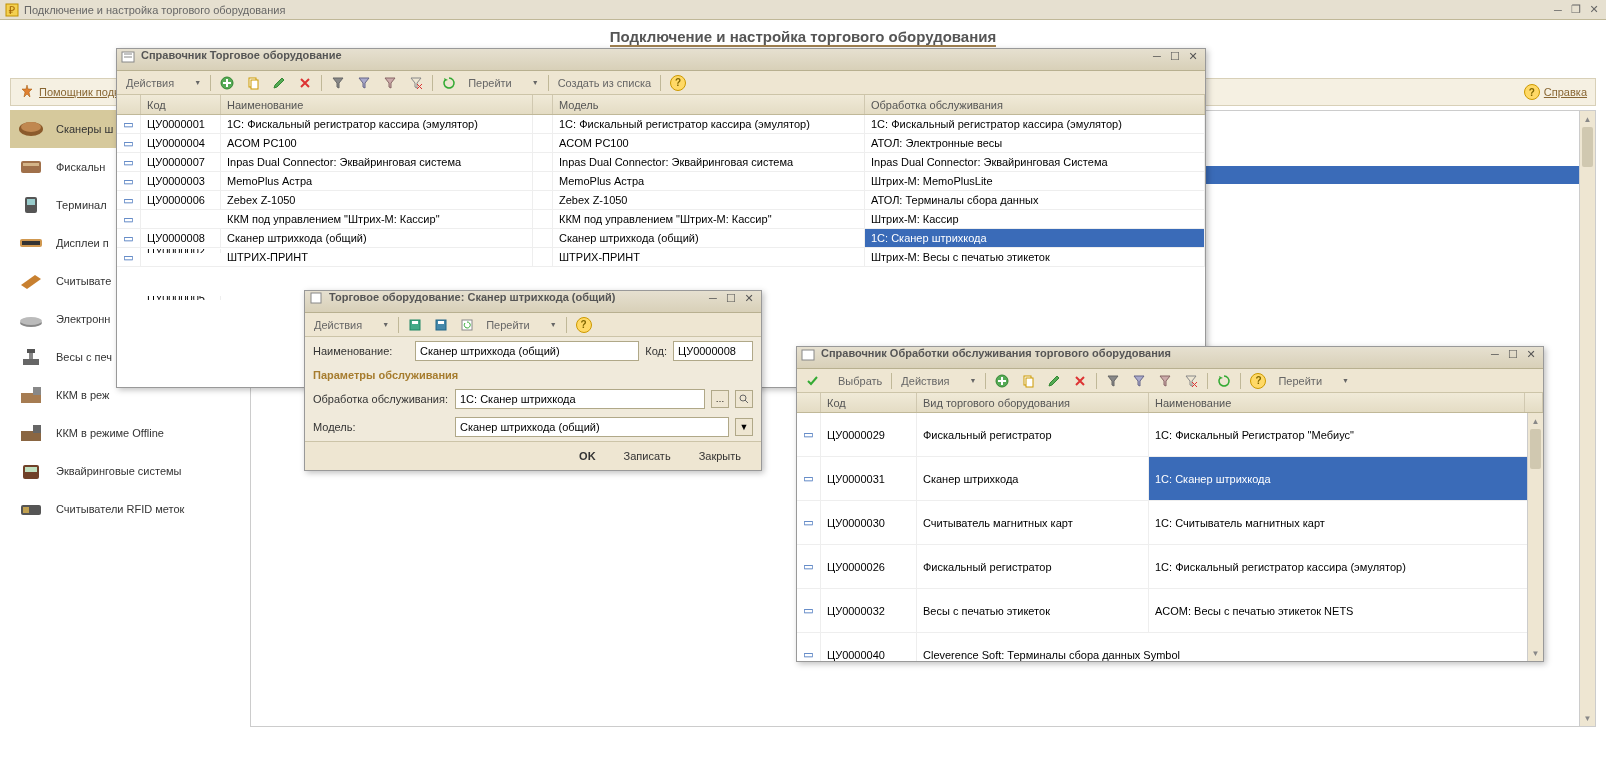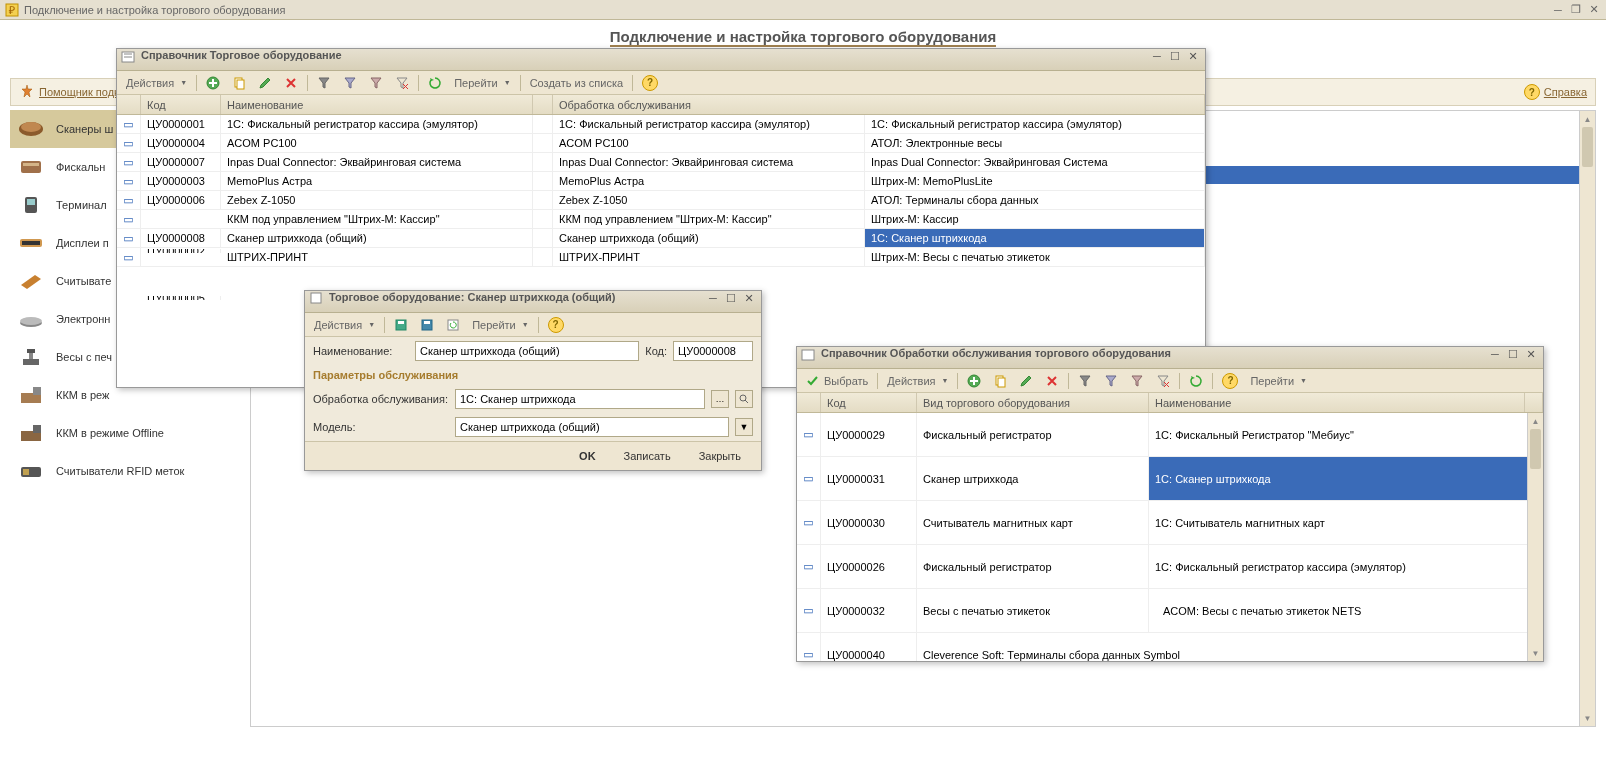--- a/index.html
+++ b/index.html
@@ -28,21 +28,21 @@
 .content-area { position: absolute; left: 250px; top: 110px; right: 10px; bottom: 30px; border: 1px solid #ccc; background: #fff; }
 
 .window { position: absolute; background: #f0eadb; border: 1px solid #999; box-shadow: 2px 2px 6px rgba(0,0,0,0.25); }
 .win-titlebar { height: 22px; background: linear-gradient(#e6e0d0, #d8d0b8); border-bottom: 1px solid #b8b090; display: flex; align-items: flex-start; padding: 0 4px; }
 .win-titlebar .icon { width: 16px; height: 16px; margin-right: 4px; }
 .win-titlebar .title { color: #555; font-weight: bold; flex: 1; }
 .win-titlebar .ctrls { display: flex; gap: 2px; }
 .win-titlebar .ctrls span { width: 16px; height: 14px; display: flex; align-items: center; justify-content: center; color: #555; cursor: pointer; }
 
 .win-toolbar { height: 24px; background: #eee6d2; border-bottom: 1px solid #ccc4a8; display: flex; align-items: center; padding: 0 4px; gap: 2px; }
-.tb-btn { height: 20px; padding: 0 4px; display: flex; align-items: center; gap: 4px; cursor: pointer; border: 1px solid transparent; border-radius: 2px; justify-content: space-between; }
+.tb-btn { height: 20px; padding: 0 4px; display: flex; align-items: center; gap: 18px; cursor: pointer; border: 1px solid transparent; border-radius: 2px; justify-content: space-between; }
 .tb-text { color: #666; }
 .tb-sep { width: 1px; height: 16px; background: #c0b898; margin: 0 2px; }
 .dropdown-arrow { font-size: 7px; color: #666; margin-left: 2px; }
 
 .grid { background: #fff; }
 .grid-header { display: flex; background: linear-gradient(#f0ead8, #e4dcc4); border-bottom: 1px solid #c0b898; height: 20px; }
 .grid-header .gh { padding: 3px 6px; border-right: 1px solid #d0c8b0; color: #555; display: flex; align-items: center; }
 .grid-row { display: flex; height: 19px; border-bottom: 1px solid #eee; }
 .grid-row .gc { padding: 2px 6px; border-right: 1px solid #eee; white-space: nowrap; overflow: hidden; display: flex; align-items: center; }
 .grid-row .gc-icon { width: 24px; justify-content: center; color: #3a6bb8; }
@@ -176,20 +176,29 @@
         <svg width="28" height="20">
           <rect x="4" y="8" width="20" height="10" fill="#8a6642"></rect>
           <rect x="16" y="2" width="8" height="8" fill="#666"></rect>
         </svg>
       </span>
     <span class="sidebar-label">ККМ в режиме Offline</span>
   </div>
   <div class="sidebar-item">
     <span class="sidebar-icon">
         <svg width="28" height="20">
+          <rect x="6" y="4" width="16" height="14" rx="2" fill="#704028"></rect>
+          <rect x="8" y="6" width="12" height="5" fill="#c0e0c0"></rect>
+        </svg>
+      </span>
+    <span class="sidebar-label">Эквайринговые системы</span>
+  </div>
+  <div class="sidebar-item">
+    <span class="sidebar-icon">
+        <svg width="28" height="20">
           <rect x="4" y="6" width="20" height="10" rx="2" fill="#555"></rect>
           <rect x="6" y="8" width="6" height="6" fill="#c0a050"></rect>
         </svg>
       </span>
     <span class="sidebar-label">Считыватели RFID меток</span>
   </div>
 </div>
 
 <div class="content-area">
   <div class="content-highlight"></div>
@@ -285,20 +294,21 @@
     <span class="tb-btn">
         <span class="help-icon">?</span>
       </span>
   </div>
   <div class="grid" style="height:292px; overflow:hidden;">
     <div class="grid-header">
       <div class="gh" style="width:24px;"></div>
       <div class="gh" style="width:80px;">Код</div>
       <div class="gh" style="width:312px;">Наименование</div>
       <div class="gh" style="width:20px;"></div>
+      <div class="gh" style="width:312px;">Модель</div>
       <div class="gh" style="flex:1;">Обработка обслуживания</div>
     </div>
     <div id="w1rows">
         <div class="grid-row">
           <div class="gc gc-icon">▭</div>
           <div class="gc" style="width:80px;">ЦУ0000001</div>
           <div class="gc" style="width:312px;">1С: Фискальный регистратор кассира (эмулятор)</div>
           <div class="gc" style="width:20px;"></div>
           <div class="gc" style="width:312px;">1С: Фискальный регистратор кассира (эмулятор)</div>
           <div class="gc" style="flex:1;">1С: Фискальный регистратор кассира (эмулятор)</div>
@@ -557,21 +567,21 @@
         <div class="grid-row" style="height: 44px;">
           <div class="gc gc-icon">▭</div>
           <div class="gc" style="width:96px;">ЦУ0000026</div>
           <div class="gc" style="width:232px;">Фискальный регистратор</div>
           <div class="gc" style="flex:1;">1С: Фискальный регистратор кассира (эмулятор)</div>
         </div>
         <div class="grid-row" style="height: 44px;">
           <div class="gc gc-icon">▭</div>
           <div class="gc" style="width:96px;">ЦУ0000032</div>
           <div class="gc" style="width:232px;">Весы с печатью этикеток</div>
-          <div class="gc" style="flex:1;margin-left:8px;">ACOM: Весы с печатью этикеток NETS</div>
+          <div class="gc" style="flex:1;">ACOM: Весы с печатью этикеток NETS</div>
         </div>
         <div class="grid-row" style="height: 44px;">
           <div class="gc gc-icon">▭</div>
           <div class="gc" style="width:96px;">ЦУ0000040</div>
           <div class="gc" style="flex:1;">Cleverence Soft: Терминалы сбора данных Symbol</div>
         </div>
       </div>
     <div class="scrollbar" style="top:20px;">
       <div class="arr">▲</div>
       <div class="thumb"></div>

